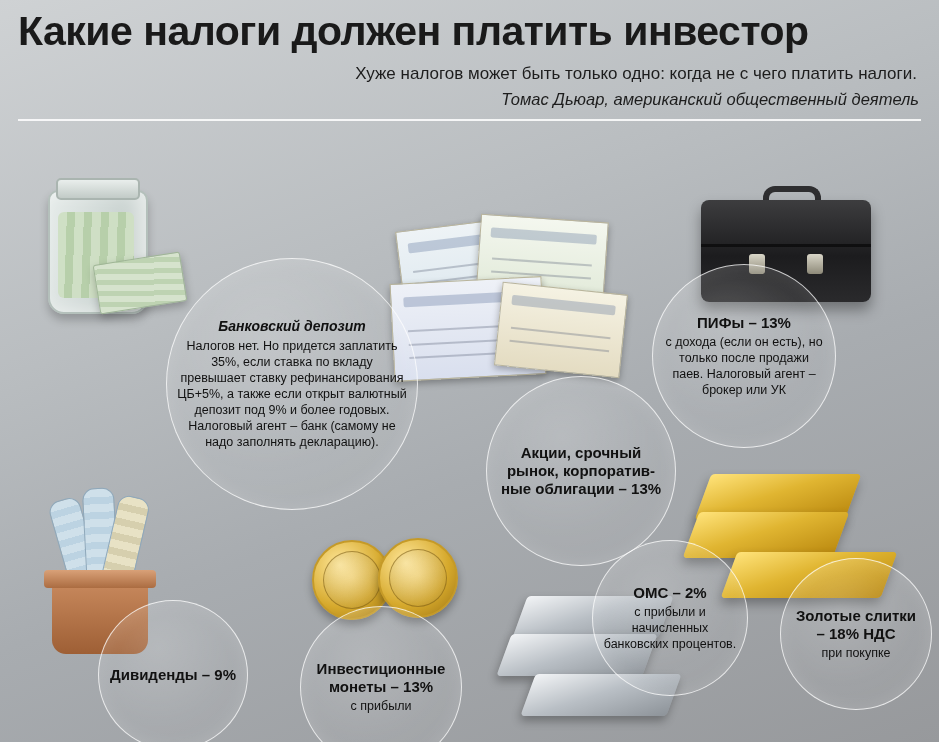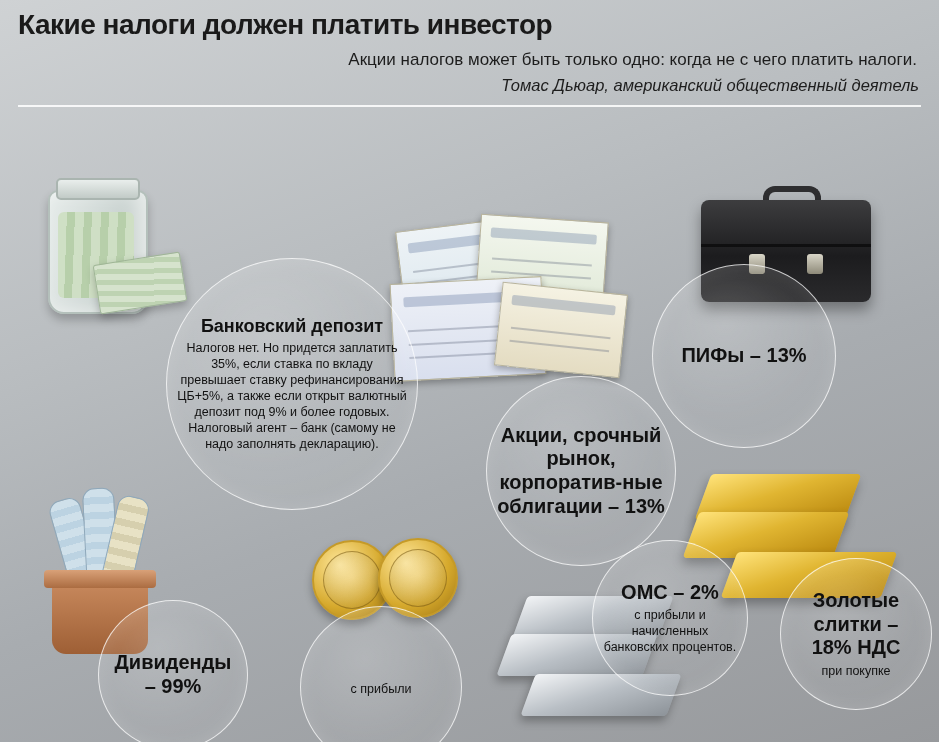--- a/index.html
+++ b/index.html
@@ -20,21 +20,21 @@
     overflow: hidden;
   }
 
   
   .header {
     position: relative;
     padding: 6px 18px 0 18px;
     box-sizing: border-box;
   }
   .title {
-    font-size: 28px;
+    font-size: 41px;
     font-weight: bold;
     color: #1a1a1a;
     letter-spacing: -0.5px;
     line-height: 1.05;
     margin: 4px 0 10px 0;
     white-space: nowrap;
   }
   .epigraph {
     text-align: right;
     font-size: 17px;
@@ -202,40 +202,40 @@
     border: 1.5px solid rgba(255,255,255,.75);
     box-shadow: 0 0 18px rgba(255,255,255,.12) inset;
     color: #111;
     text-align: center;
     display: flex;
     align-items: center;
     justify-content: center;
     box-sizing: border-box;
   }
   .bubble .inner { padding: 0 10px; }
-  .bubble .head { font-weight: bold; font-size: 20px; line-height: 1.18; }
+  .bubble .head { font-weight: bold; font-size: 15px; line-height: 1.18; }
   .bubble .body { font-size: 12.5px; line-height: 1.28; margin-top: 3px; }
 
   .b-deposit   { left: 166px; top: 258px; width: 252px; height: 252px; }
-  .b-deposit .head { font-size: 18px; }
+  .b-deposit .head { font-size: 14px; font-style: italic; }
   .b-stocks    { left: 486px; top: 376px; width: 190px; height: 190px; }
   .b-pif       { left: 652px; top: 264px; width: 184px; height: 184px; }
   .b-dividends { left: 98px; top: 600px; width: 150px; height: 150px; }
   .b-coins     { left: 300px; top: 606px; width: 162px; height: 162px; }
   .b-oms       { left: 592px; top: 540px; width: 156px; height: 156px; }
   .b-gold      { left: 780px; top: 558px; width: 152px; height: 152px; }
 </style>
 </head>
 <body>
 
 <div class="poster">
 
   <div class="header">
     <div class="title">Какие налоги должен платить инвестор</div>
-    <div class="epigraph">Акции налогов может быть только одно: когда не с чего платить налоги.</div>
+    <div class="epigraph">Хуже налогов может быть только одно: когда не с чего платить налоги.</div>
     <div class="epigraph-author">Томас Дьюар, американский общественный деятель</div>
     <div class="rule"></div>
   </div>
 
   <div class="art jar">
     <div class="jar-body"></div>
     <div class="jar-money"></div>
     <div class="jar-lid"></div>
   </div>
   <div class="art cash-stack"></div>
@@ -313,31 +313,33 @@
 
   <div class="bubble b-stocks">
     <div class="inner">
       <div class="head">Акции, срочный рынок, корпоратив-ные облигации – 13%</div>
     </div>
   </div>
 
   <div class="bubble b-pif">
     <div class="inner">
       <div class="head">ПИФы – 13%</div>
+      <div class="body">с дохода (если он есть), но только после продажи паев. Налоговый агент – брокер или УК</div>
     </div>
   </div>
 
   <div class="bubble b-dividends">
     <div class="inner">
-      <div class="head">Дивиденды – 99%</div>
+      <div class="head">Дивиденды – 9%</div>
     </div>
   </div>
 
   <div class="bubble b-coins">
     <div class="inner">
+      <div class="head">Инвестиционные монеты – 13%</div>
       <div class="body">с прибыли</div>
     </div>
   </div>
 
   <div class="bubble b-oms">
     <div class="inner">
       <div class="head">ОМС – 2%</div>
       <div class="body">с прибыли и начисленных банковских процентов.</div>
     </div>
   </div>

